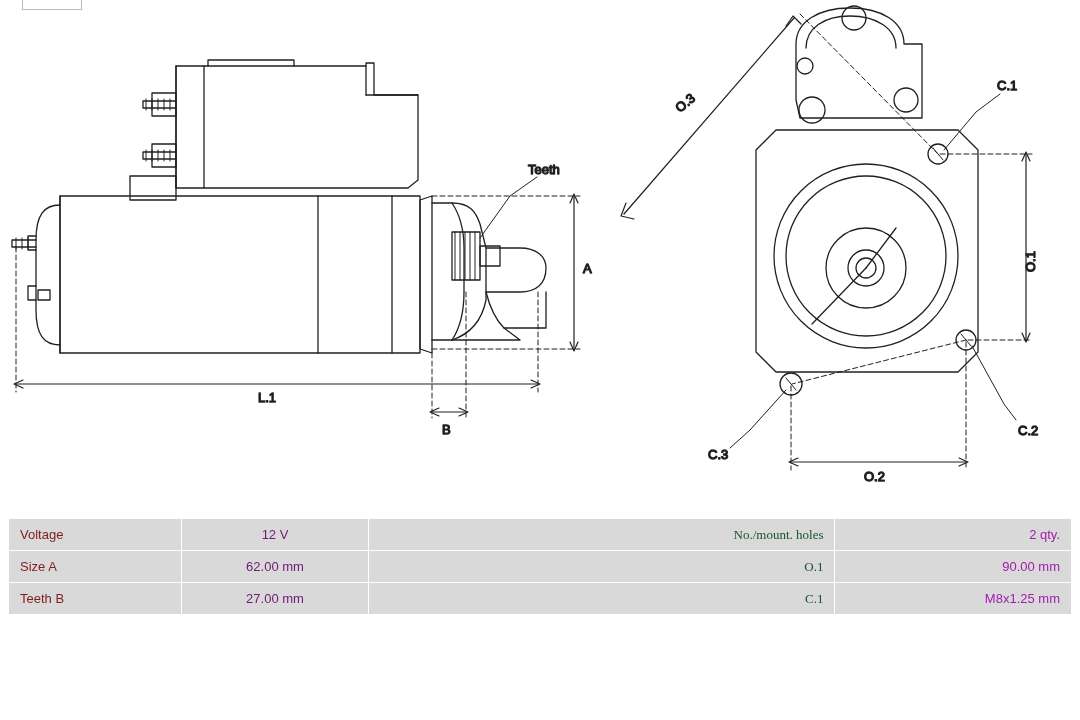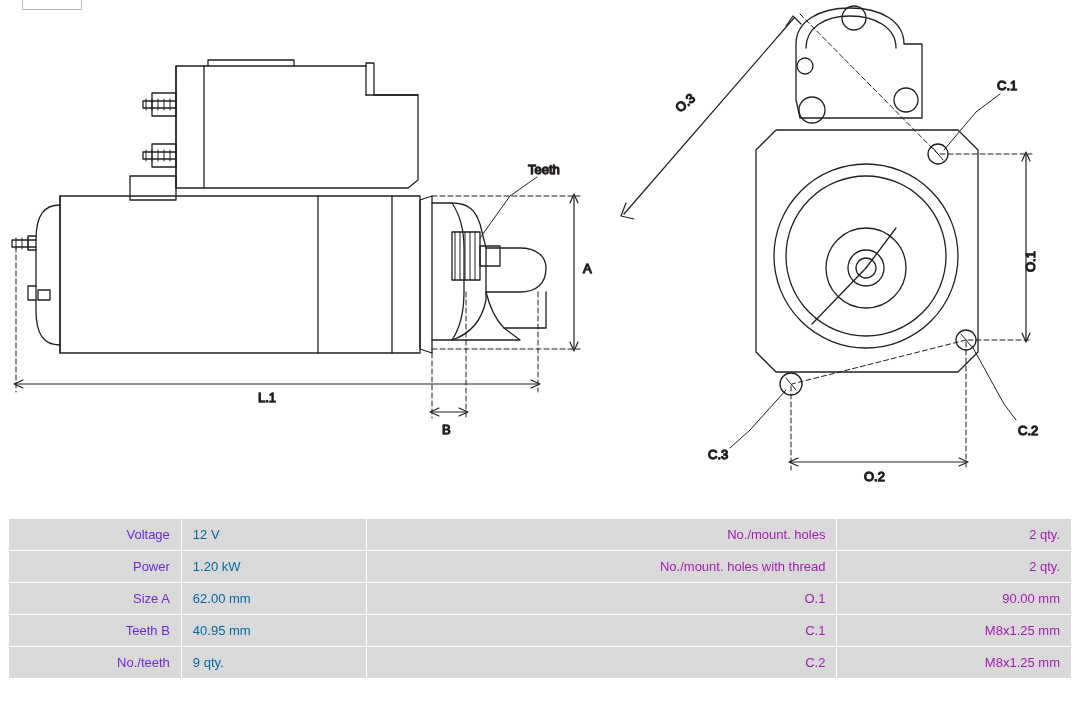--- a/index.html
+++ b/index.html
@@ -57,34 +57,34 @@
   }
   table.spec td {
     border: 1px solid #ffffff;
     height: 31px;
     padding: 0 11px;
     background: #d9d9d9;
     white-space: nowrap;
     overflow: hidden;
   }
   td.lbl {
-    text-align: right;
     width: 163px;
-    color: #6d28d9;
+    color: #7f1d1d;
   }
   td.val {
-    text-align: left;
+    text-align: center;
     width: 176px;
     background: #ffffff;
-    color: #0369a1;
+    color: #701a75;
   }
   td.lbl2 {
     text-align: right;
     width: 486px;
-    color: #a21caf;
+    color: #14532d;
+    font-family: Liberation Serif, serif;
   }
   td.val2 {
     text-align: right;
     width: 230px;
     background: #ffffff;
     color: #a21caf;
   }
   svg text {
     font-family: "Liberation Sans", sans-serif;
     font-size: 13px;
@@ -253,42 +253,30 @@
   </svg>
 
   <div class="part-number">S3006S</div>
 
   <table class="spec">
     <tbody>
       <tr>
         <td class="lbl">Voltage</td>
         <td class="val">12 V</td>
         <td class="lbl2">No./mount. holes</td>
-        <td class="val2">2 qty.</td>
-      </tr>
-      <tr>
-        <td class="lbl">Power</td>
-        <td class="val">1.20 kW</td>
-        <td class="lbl2">No./mount. holes with thread</td>
         <td class="val2">2 qty.</td>
       </tr>
       <tr>
         <td class="lbl">Size A</td>
         <td class="val">62.00 mm</td>
         <td class="lbl2">O.1</td>
         <td class="val2">90.00 mm</td>
       </tr>
       <tr>
         <td class="lbl">Teeth B</td>
-        <td class="val">40.95 mm</td>
+        <td class="val">27.00 mm</td>
         <td class="lbl2">C.1</td>
-        <td class="val2">M8x1.25 mm</td>
-      </tr>
-      <tr>
-        <td class="lbl">No./teeth</td>
-        <td class="val">9 qty.</td>
-        <td class="lbl2">C.2</td>
         <td class="val2">M8x1.25 mm</td>
       </tr>
     </tbody>
   </table>
 
 </div>
 
 </body></html>

